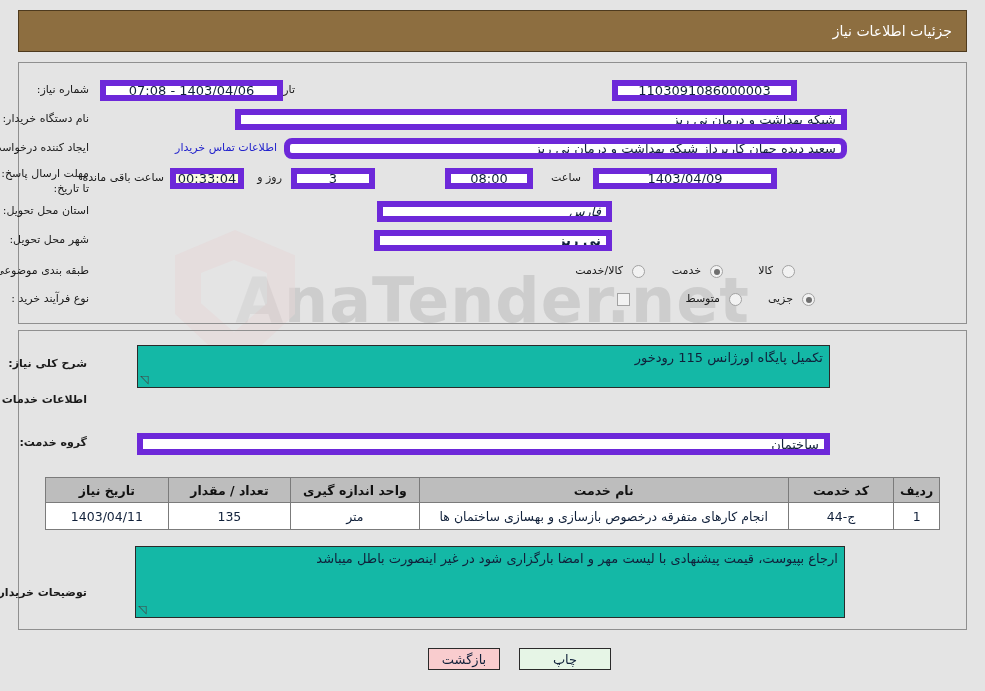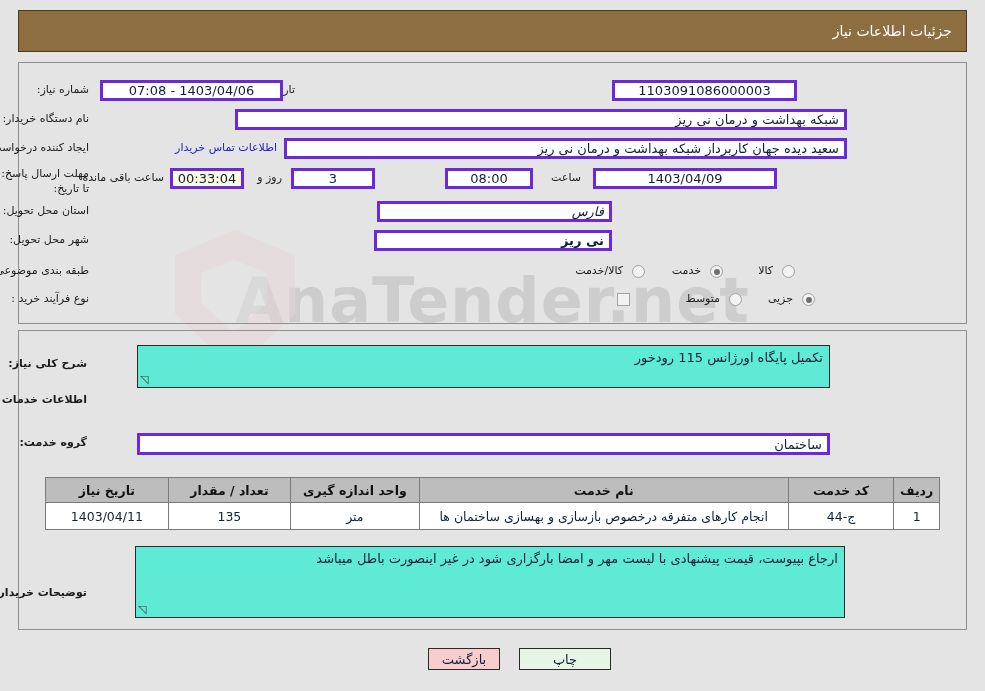--- a/index.html
+++ b/index.html
@@ -92,21 +92,21 @@
     font-size: 11px;
     color: #1b1b1b;
     white-space: nowrap;
     z-index: 4;
   }
   .lbl.bold { font-weight: bold; }
   .lbl.link { color: #2222cc; }
 
   .fld {
     position: absolute;
-    border: 3px solid #6d28d9;
+    border: 6px solid #6d28d9;
     background: #ffffff;
     box-sizing: border-box;
     font-size: 13px;
     color: #10203a;
     display: flex;
     align-items: center;
     justify-content: flex-start;
     padding: 0 5px;
     white-space: nowrap;
     overflow: hidden;
@@ -140,21 +140,21 @@
     border: 1px solid #a2a2a2;
     background: #f2f2f2;
     box-sizing: border-box;
     z-index: 4;
   }
 
   
   .ta {
     position: absolute;
     border: 1px solid #2a2a2a;
-    background: #5eead4;
+    background: #14b8a6;
     box-sizing: border-box;
     font-size: 13px;
     color: #10203a;
     padding: 4px 6px;
     overflow: hidden;
     z-index: 4;
   }
   .ta .grip {
     position: absolute;
     left: 2px; bottom: 1px;
@@ -228,21 +228,21 @@
 
   <div class="lbl" style="right:896px; top:83px;">شماره نیاز:</div>
   <div class="fld center" style="right:188px; top:80px; width:185px; height:21px;">1103091086000003</div>
   <div class="lbl" style="right:690px; top:83px;">تاریخ و ساعت اعلان عمومی:</div>
   <div class="fld center" style="right:702px; top:80px; width:183px; height:21px;">1403/04/06 - 07:08</div>
 
   <div class="lbl" style="right:896px; top:112px;">نام دستگاه خریدار:</div>
   <div class="fld" style="right:138px; top:109px; width:612px; height:21px;">شبکه بهداشت و درمان نی ریز</div>
 
   <div class="lbl" style="right:896px; top:141px;">ایجاد کننده درخواست:</div>
-  <div class="fld" style="right:138px; top:138px; width:563px; height:21px;">سعید دیده جهان کاربرداز شبکه بهداشت و درمان نی ریز</div>
+  <div class="fld" style="right:138px; top:138px; width:563px; height:21px;border-radius:8px;">سعید دیده جهان کاربرداز شبکه بهداشت و درمان نی ریز</div>
   <div class="lbl link" style="right:708px; top:141px;">اطلاعات تماس خریدار</div>
 
   <div class="lbl" style="right:896px; top:166px; white-space:normal; width:96px; text-align:right; line-height:15px;">مهلت ارسال پاسخ: تا تاریخ:</div>
   <div class="fld center" style="right:208px; top:168px; width:184px; height:21px;">1403/04/09</div>
   <div class="lbl" style="right:404px; top:171px;">ساعت</div>
   <div class="fld center" style="right:452px; top:168px; width:88px; height:21px;">08:00</div>
   <div class="fld center" style="right:610px; top:168px; width:84px; height:21px;">3</div>
   <div class="lbl" style="right:703px; top:171px;">روز و</div>
   <div class="fld timer" style="right:741px; top:168px; width:74px; height:21px;">00:33:04</div>
   <div class="lbl" style="right:821px; top:171px;">ساعت باقی مانده</div>

